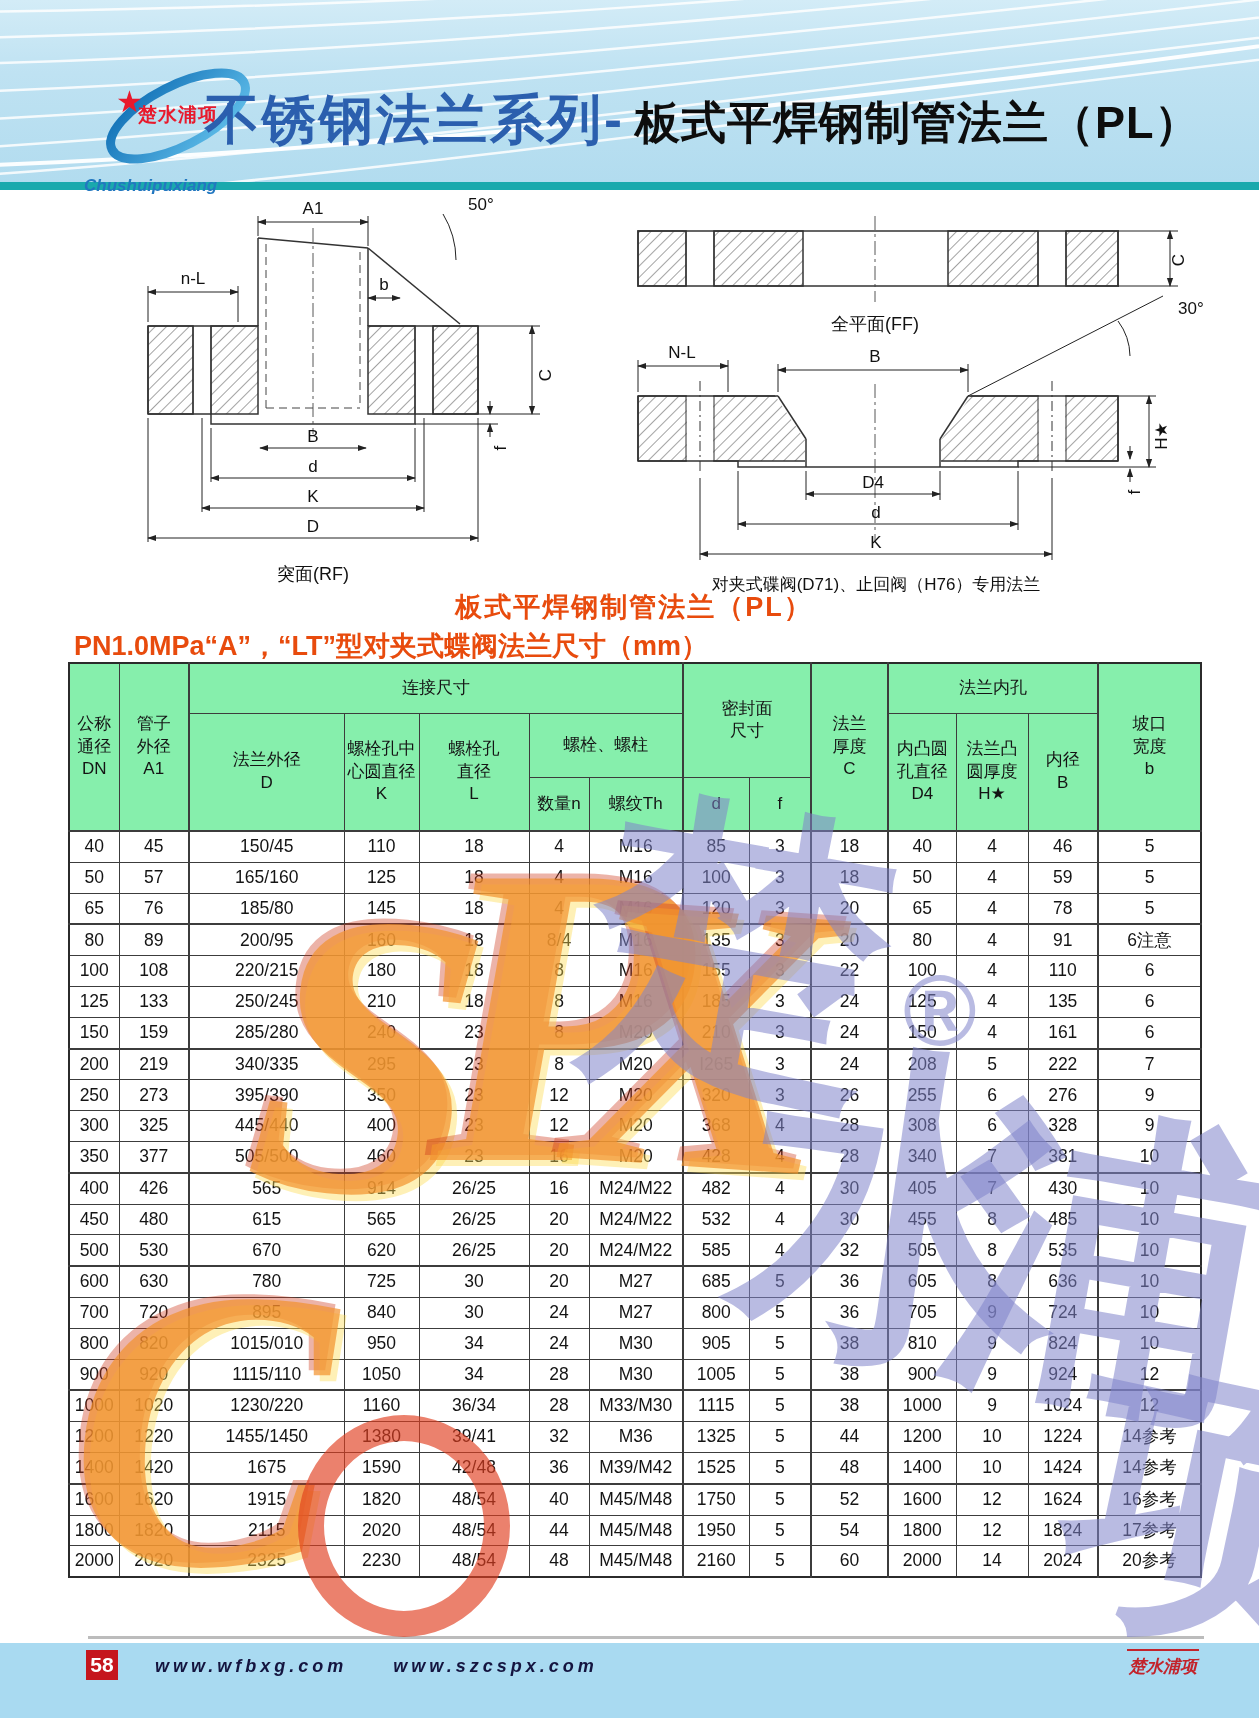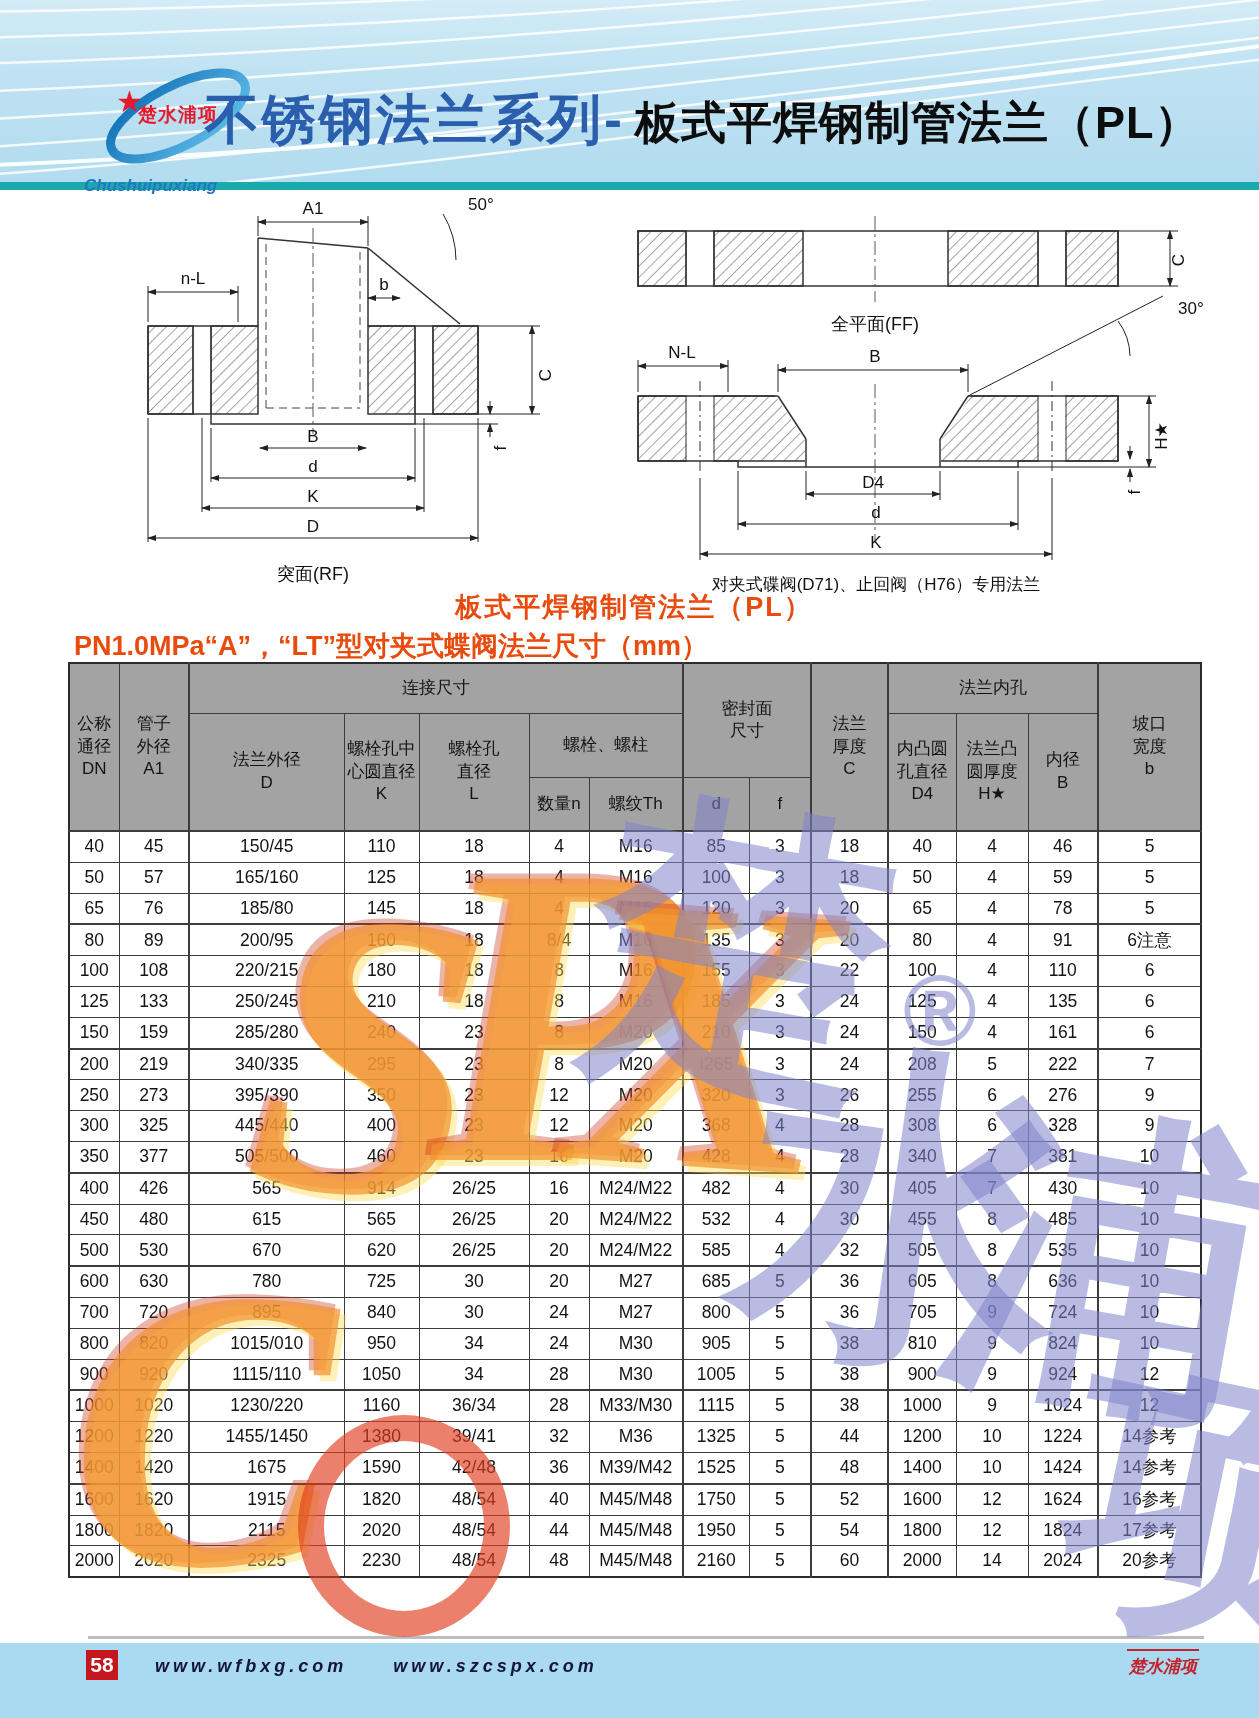--- a/index.html
+++ b/index.html
@@ -24,21 +24,21 @@
   .draw text{font-family:"Liberation Sans",sans-serif;fill:#111;}
   
   .tbl-title{position:absolute;left:68px;top:589px;width:1132px;text-align:center;
              color:#e84b0d;font-size:27px;font-weight:700;letter-spacing:2px;z-index:2;}
   .tbl-sub{position:absolute;left:74px;top:628px;color:#e84b0d;font-size:27px;font-weight:700;z-index:2;}
   
   .tablewrap{position:absolute;left:68px;top:662px;width:1132px;z-index:1;}
   table{border-collapse:collapse;table-layout:fixed;width:1132px;background:#fff;border:2px solid #2b2b2b;}
   th,td{border:1px solid #3c3c3c;text-align:center;vertical-align:middle;color:#141414;
         overflow:hidden;padding:0;}
-  thead th{background:#a3a3a3;font-weight:500;font-size:17px;line-height:1.32;white-space:pre-line;}
+  thead th{background:#86efac;font-weight:500;font-size:17px;line-height:1.32;white-space:pre-line;}
   thead tr:nth-child(1){height:50px;}
   thead tr:nth-child(2){height:64px;}
   thead tr:nth-child(3){height:54px;}
   tbody td{font-size:17.5px;height:29.8px;line-height:1;}
   tbody tr:first-child td{border-top-width:2px;}
   tr.grp td{border-top-width:2px;}
   .bl{border-left-width:2px !important;}
   .c2,.c7,.c9,.c10,.c13{border-left-width:2px;}
   
   .note{position:absolute;left:72px;top:1601px;font-size:21px;font-weight:700;color:#101010;z-index:2;}

